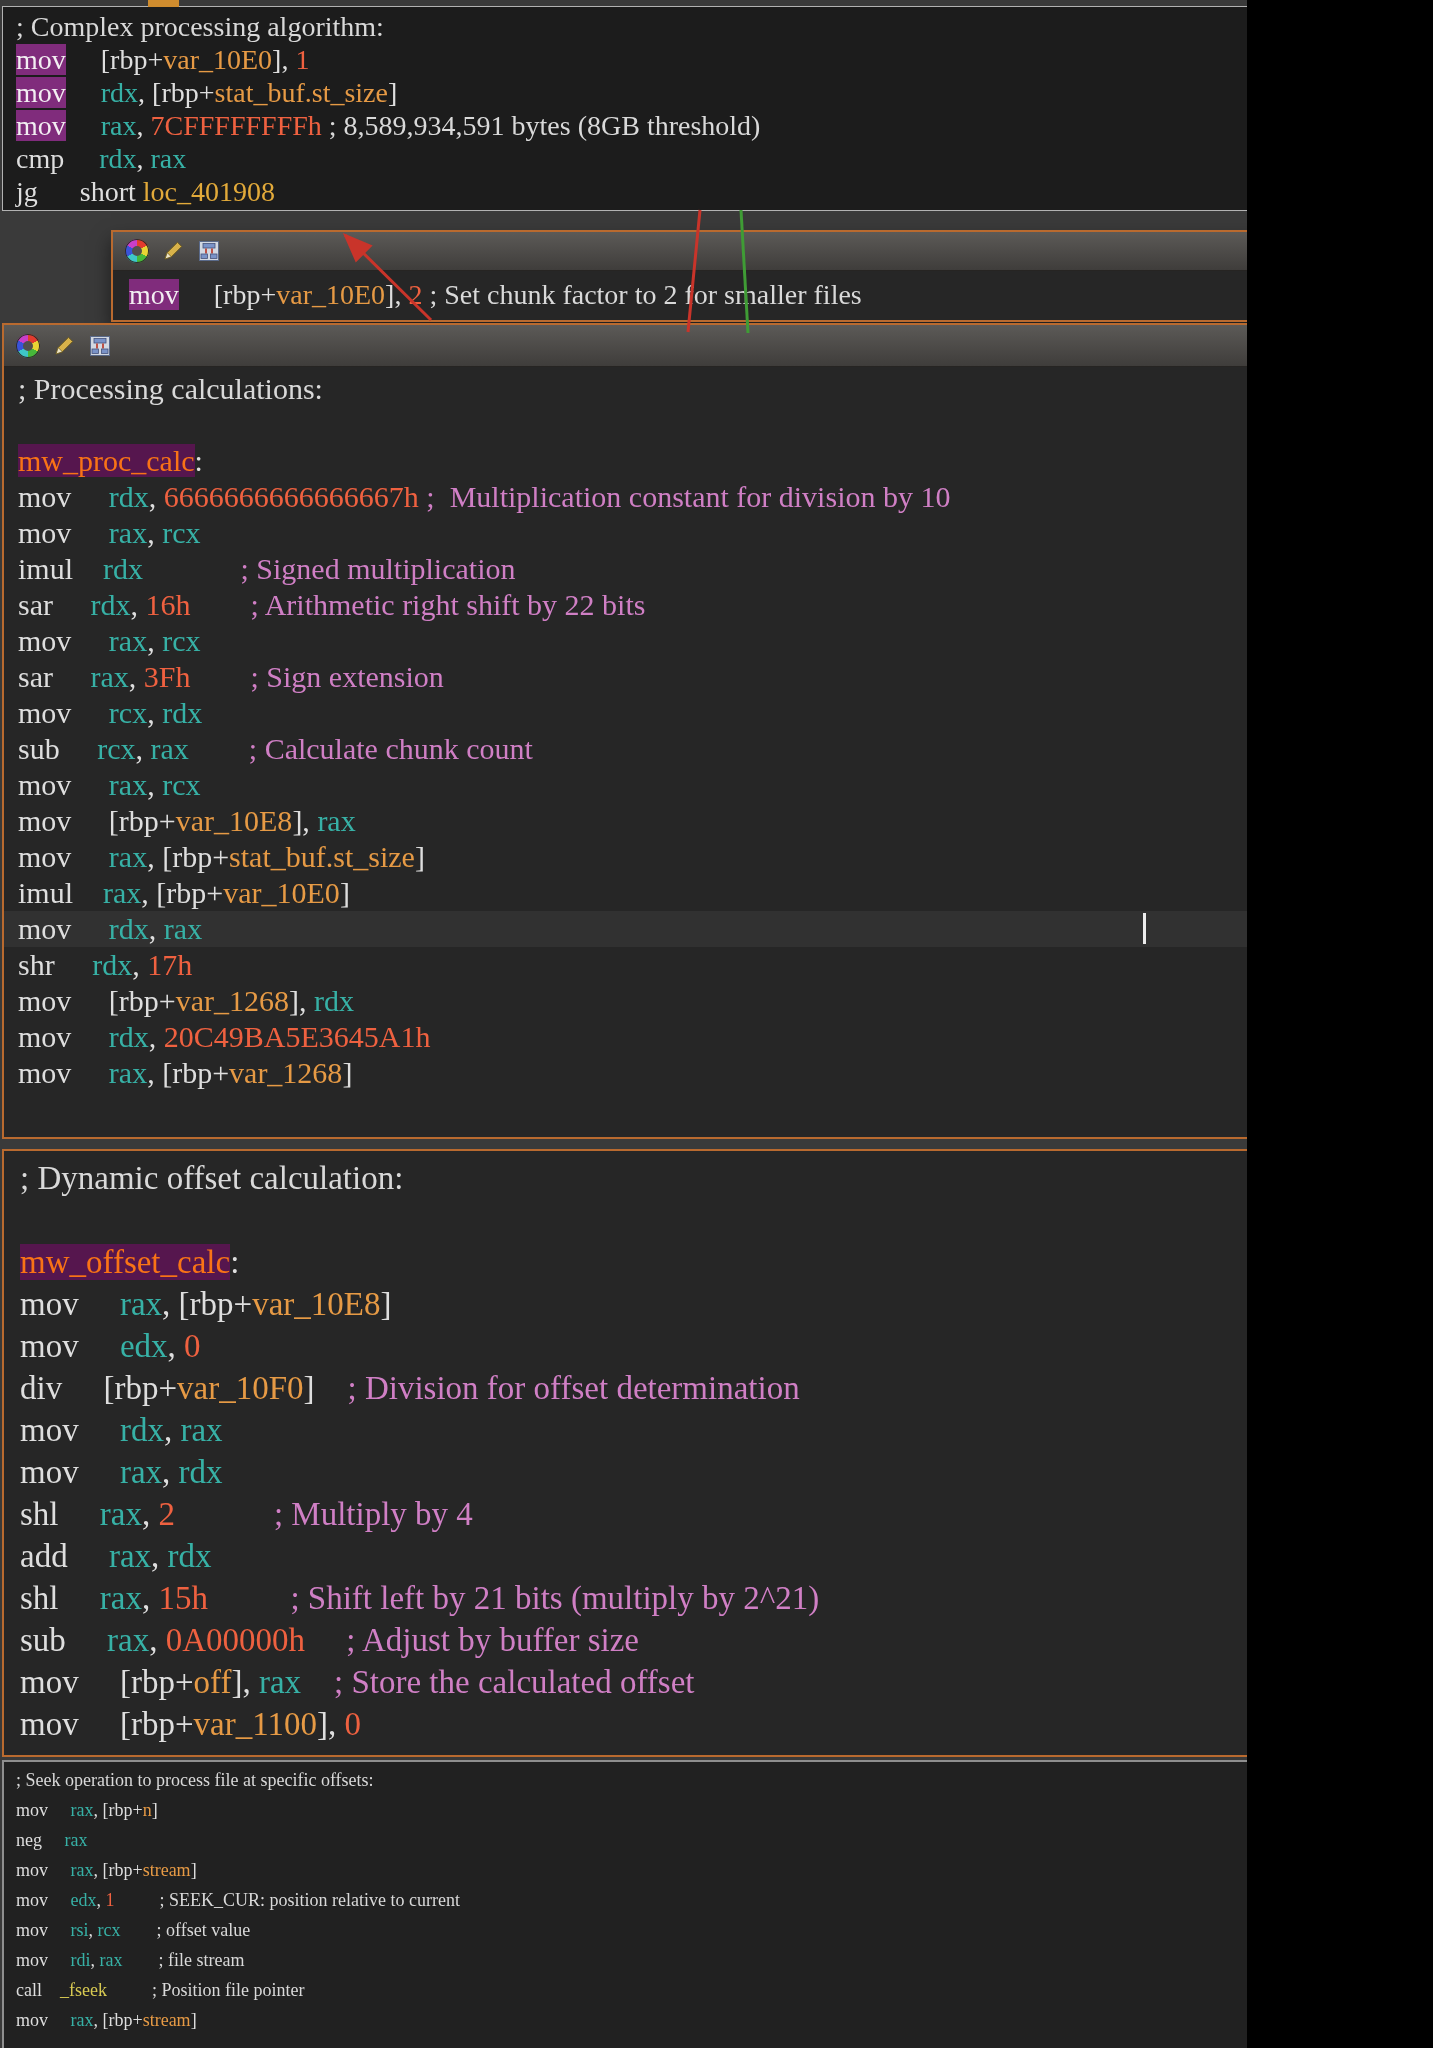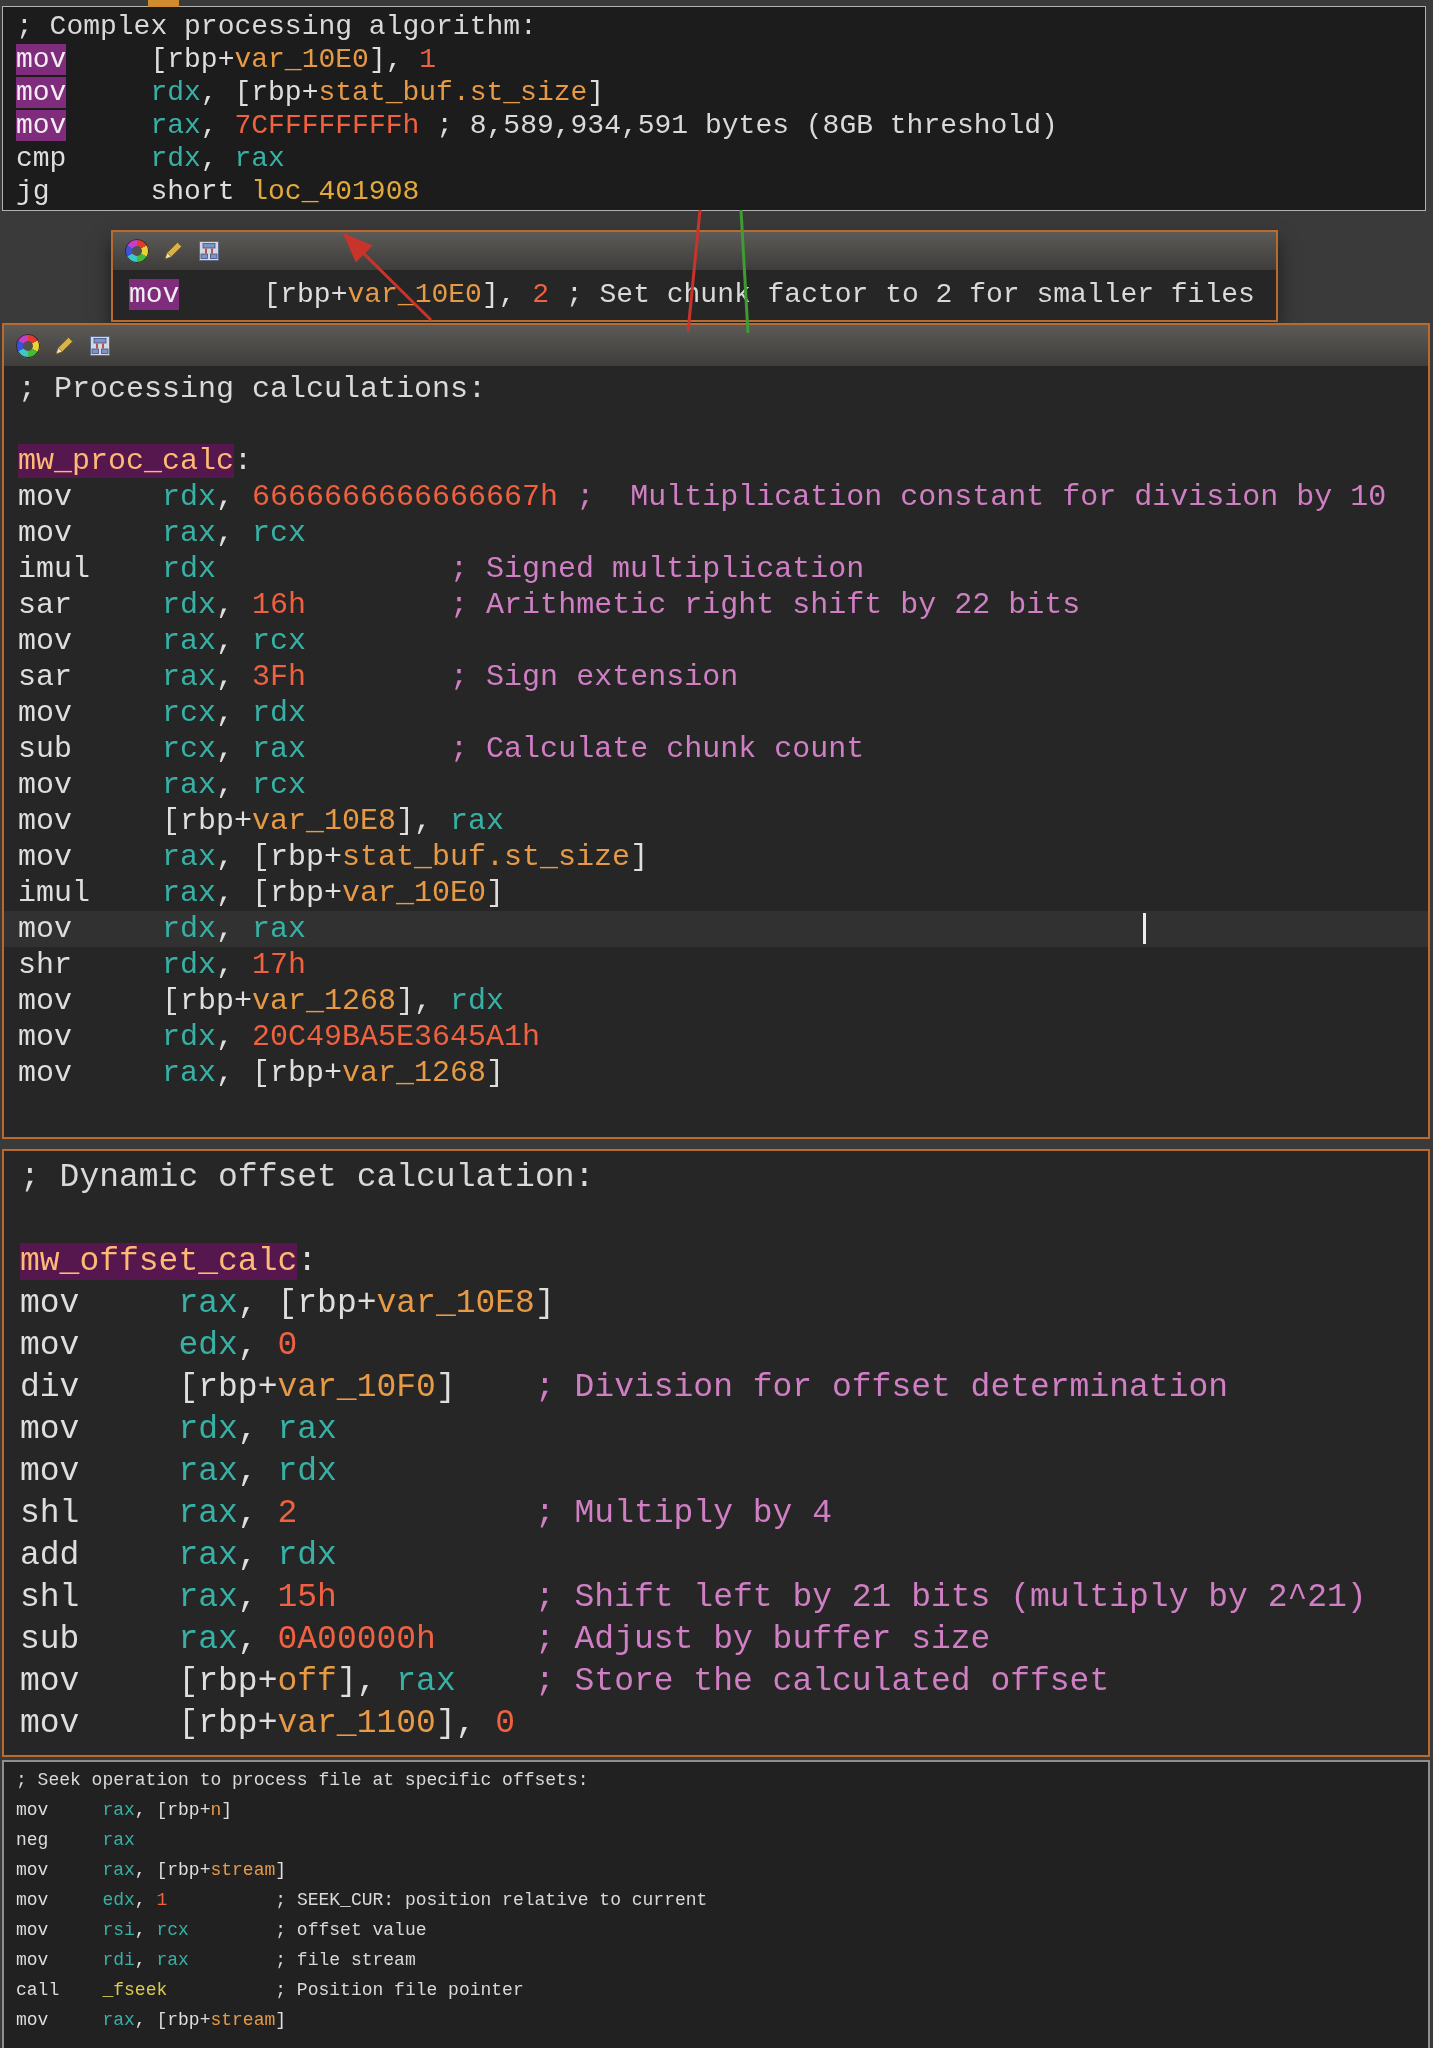--- a/index.html
+++ b/index.html
@@ -1,37 +1,37 @@
 <!DOCTYPE html>
 <html style="--page_bg: #3a3a3a; --node_bg: #262626; --node_bg_dark: #1c1c1c; --node_border: #b96a2f; --titlebar_top: #5c5a57; --titlebar_bottom: #3f3d3b; --tab_orange: #cf8c2e; --text: #dedede; --register: #37b1a6; --number: #ef6140; --variable: #e69a45; --code_label: #e2aa3a; --function: #d8ca52; --comment_white: #d9d9d9; --comment_pink: #d07fc5; --highlight_bg: #802c7c; --label_highlight_bg: #56164e; --current_line_bg: #313131; --caret: #ececec; --edge_red: #c9342a; --edge_green: #3f9c35;"><head>
 <meta charset="utf-8">
 <style>
   *{margin:0;padding:0;box-sizing:border-box}
   html,body{width:1433px;height:2048px;overflow:hidden;background:#000}
   .canvas{
-    position:relative;width:1433px;height:2048px;overflow:hidden;
+    position:relative;width:1247px;height:2048px;overflow:hidden;
     background:var(--page_bg);
-    font-family:Liberation Mono, monospace;
+    font-family:Liberation Serif, serif;
     padding-left:20px;
   }
   .top-tab{position:absolute;left:148px;top:0;width:31px;height:7px;background:var(--tab_orange);z-index:6}
   .panel{position:absolute;overflow:hidden}
   .code-body{position:relative}
   .code-line{position:relative;white-space:pre;display:block}
   .seg{white-space:pre}
   .seg.w  {color:var(--text)}
   .seg.reg{color:var(--register)}
   .seg.num{color:var(--number)}
   .seg.var{color:var(--variable)}
   .seg.lbl{color:var(--code_label)}
   .seg.fn {color:var(--function)}
   .seg.cw {color:var(--comment_white)}
   .seg.cp {color:var(--comment_pink)}
   .seg.hl {color:#f2eef2;background:var(--highlight_bg)}
-  .seg.lhl{color:#fdba74;background:var(--label_highlight_bg)}
+  .seg.lhl{color:#f97316;background:var(--label_highlight_bg)}
   .code-line.current{background:var(--current_line_bg)}
   .caret{position:absolute;width:3px;background:var(--caret)}
 
   .titlebar{
     display:flex;align-items:center;gap:9px;padding:0 10px;
     background:linear-gradient(var(--titlebar_top),var(--titlebar_bottom));
     border-bottom:1px solid #262422;
   }
   .tb-icon{width:27px;height:27px;display:flex;align-items:center;justify-content:center;cursor:pointer}
   .wheel{display:block;width:24px;height:24px;border-radius:50%;position:relative;

